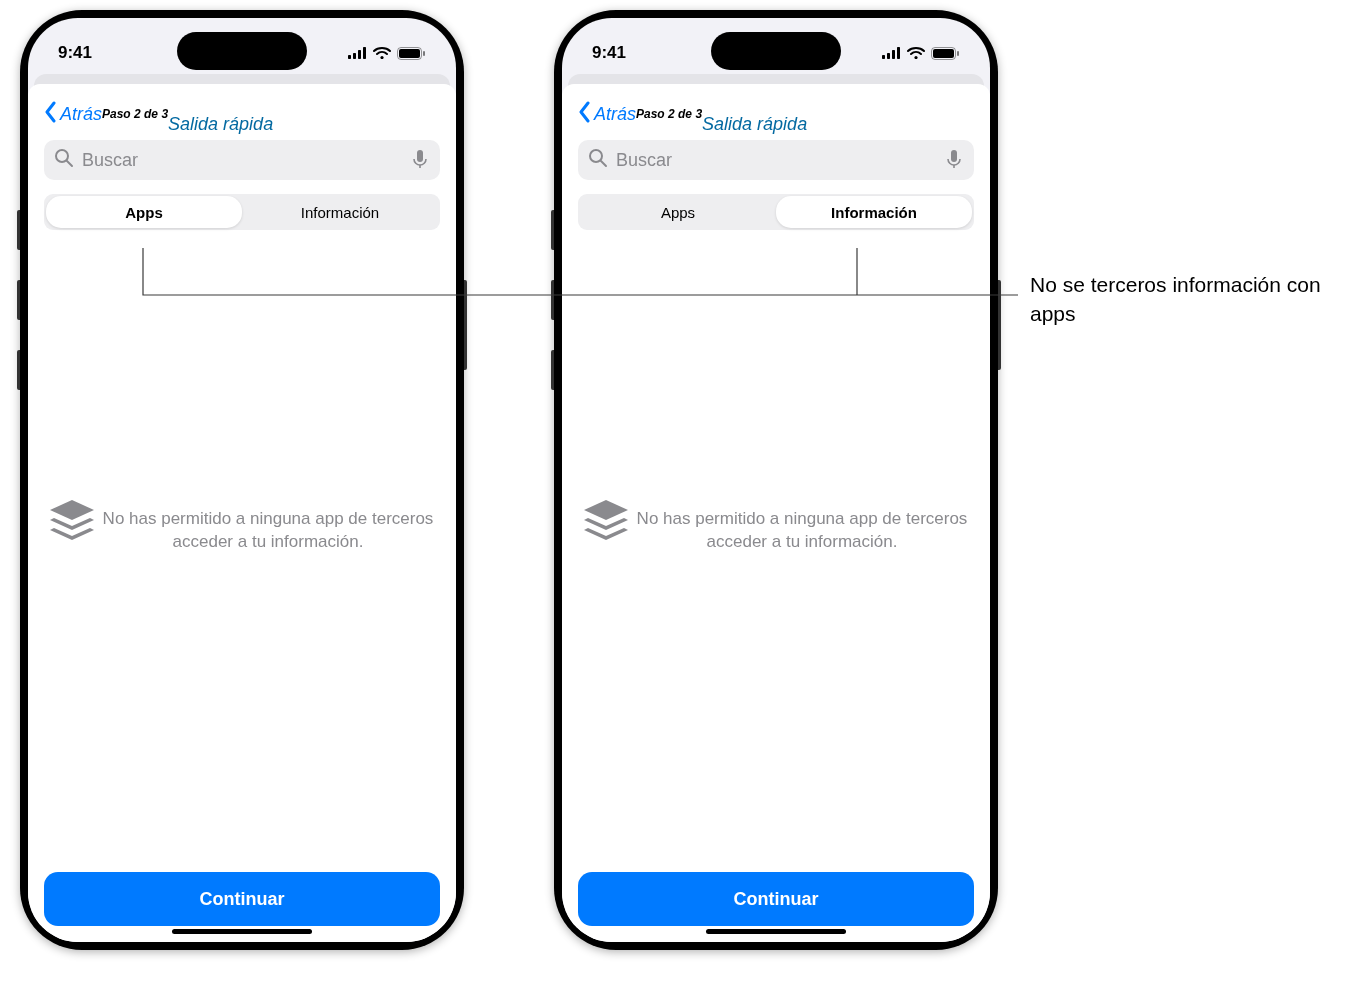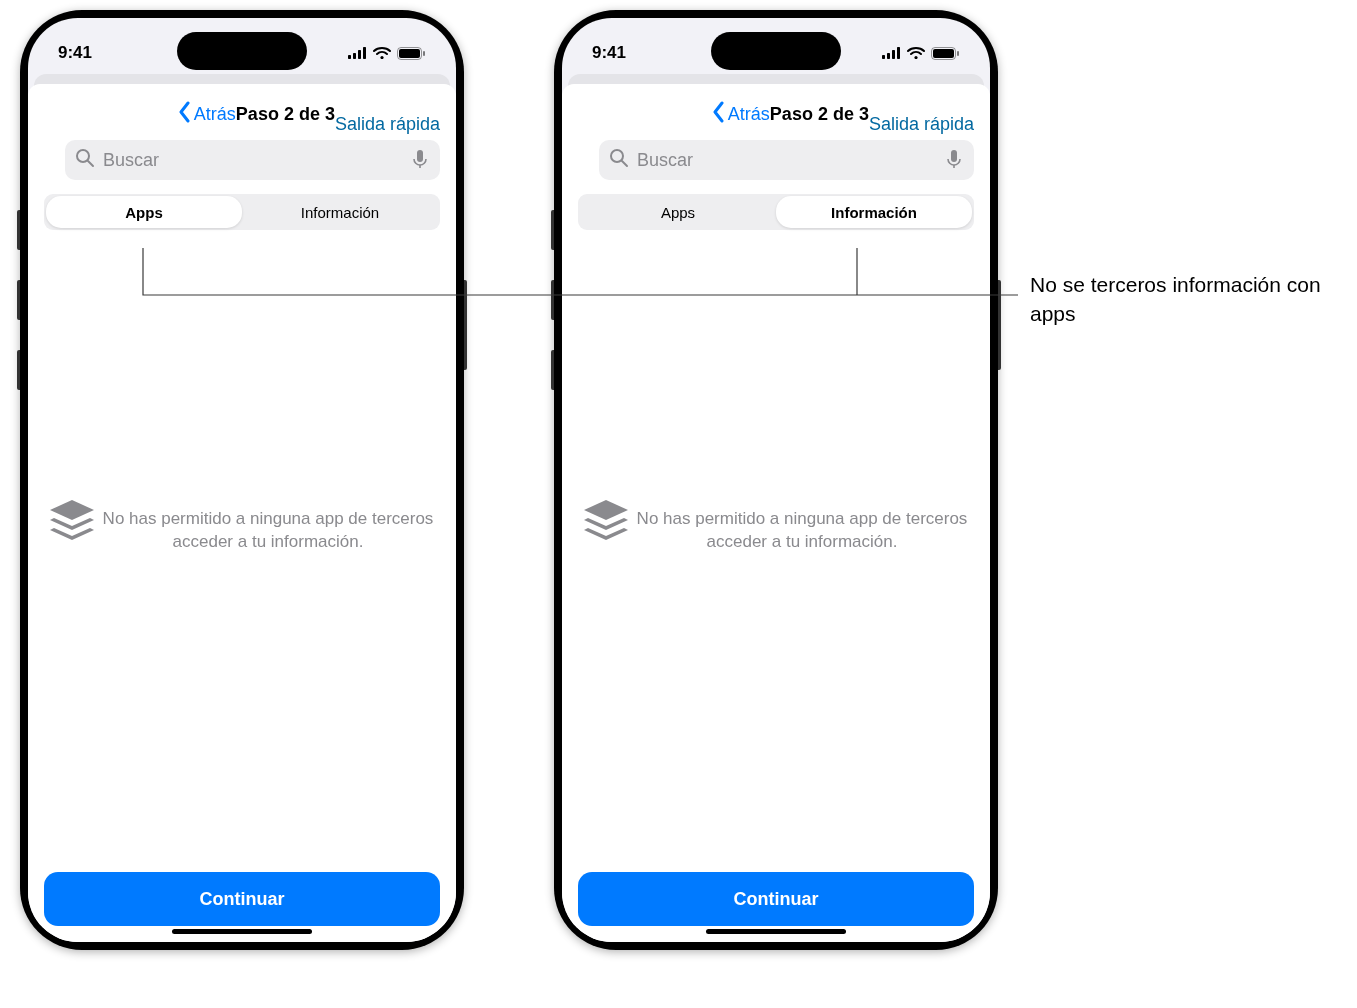--- a/index.html
+++ b/index.html
@@ -91,47 +91,47 @@
       background: #fff;
       border-radius: 12px 12px 0 0;
       margin-top: -4px;
       display: flex;
       flex-direction: column;
       padding: 0 16px;
       position: relative;
     }
     .nav-bar {
       display: flex;
-      justify-content: flex-end;
+      justify-content: flex-start;
       align-items: center;
       height: 54px;
       padding-top: 6px;
+      font-style: italic;
     }
     .nav-back {
       display: flex;
       align-items: center;
       color: #007aff;
       font-size: 18px;
       gap: 2px;
     }
     .nav-back svg { width: 14px; height: 22px; }
-    .nav-title { font-size: 18px; font-weight: 700; color: #000; }
+    .nav-title { font-size: 12px; font-weight: 700; color: #000; }
     .nav-action { color: #0369a1; font-size: 18px; margin-top: 21px; }
     .search-bar {
       background: #eeeef0;
       border-radius: 10px;
       height: 40px;
       display: flex;
       align-items: center;
       padding: 0 10px;
       gap: 8px;
       color: #8a8a8e;
       font-size: 18px;
       margin-top: 2px;
-      margin-left: 21px;
     }
     .search-bar .spacer { flex: 1; }
     .segmented {
       display: flex;
       background: #eeeef0;
       border-radius: 9px;
       padding: 2px;
       height: 36px;
       margin-top: 14px;
     }

